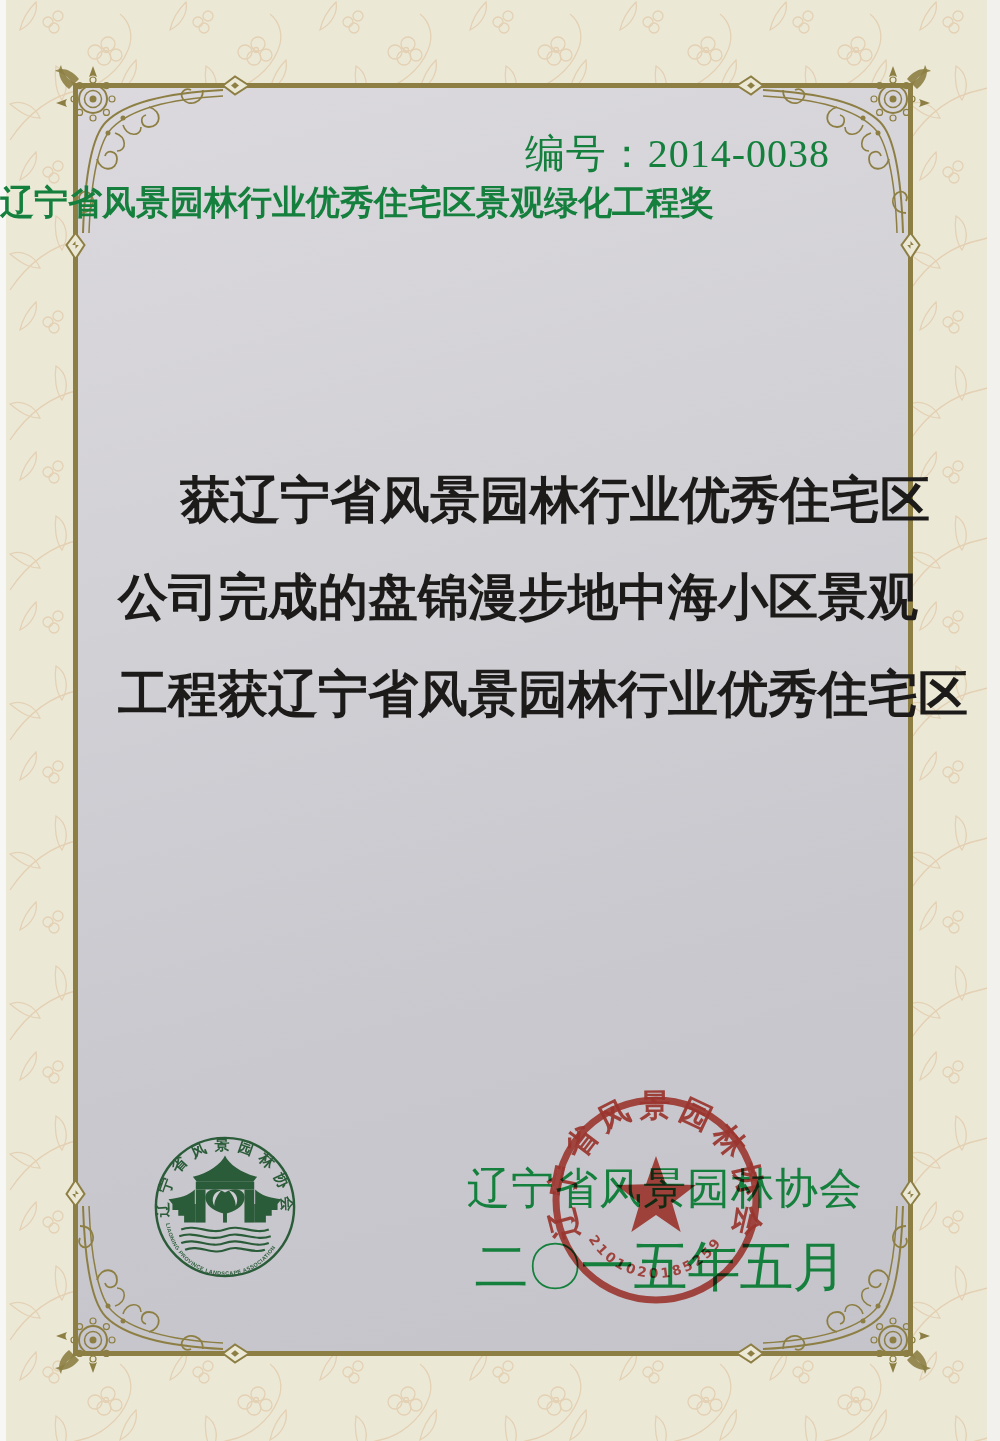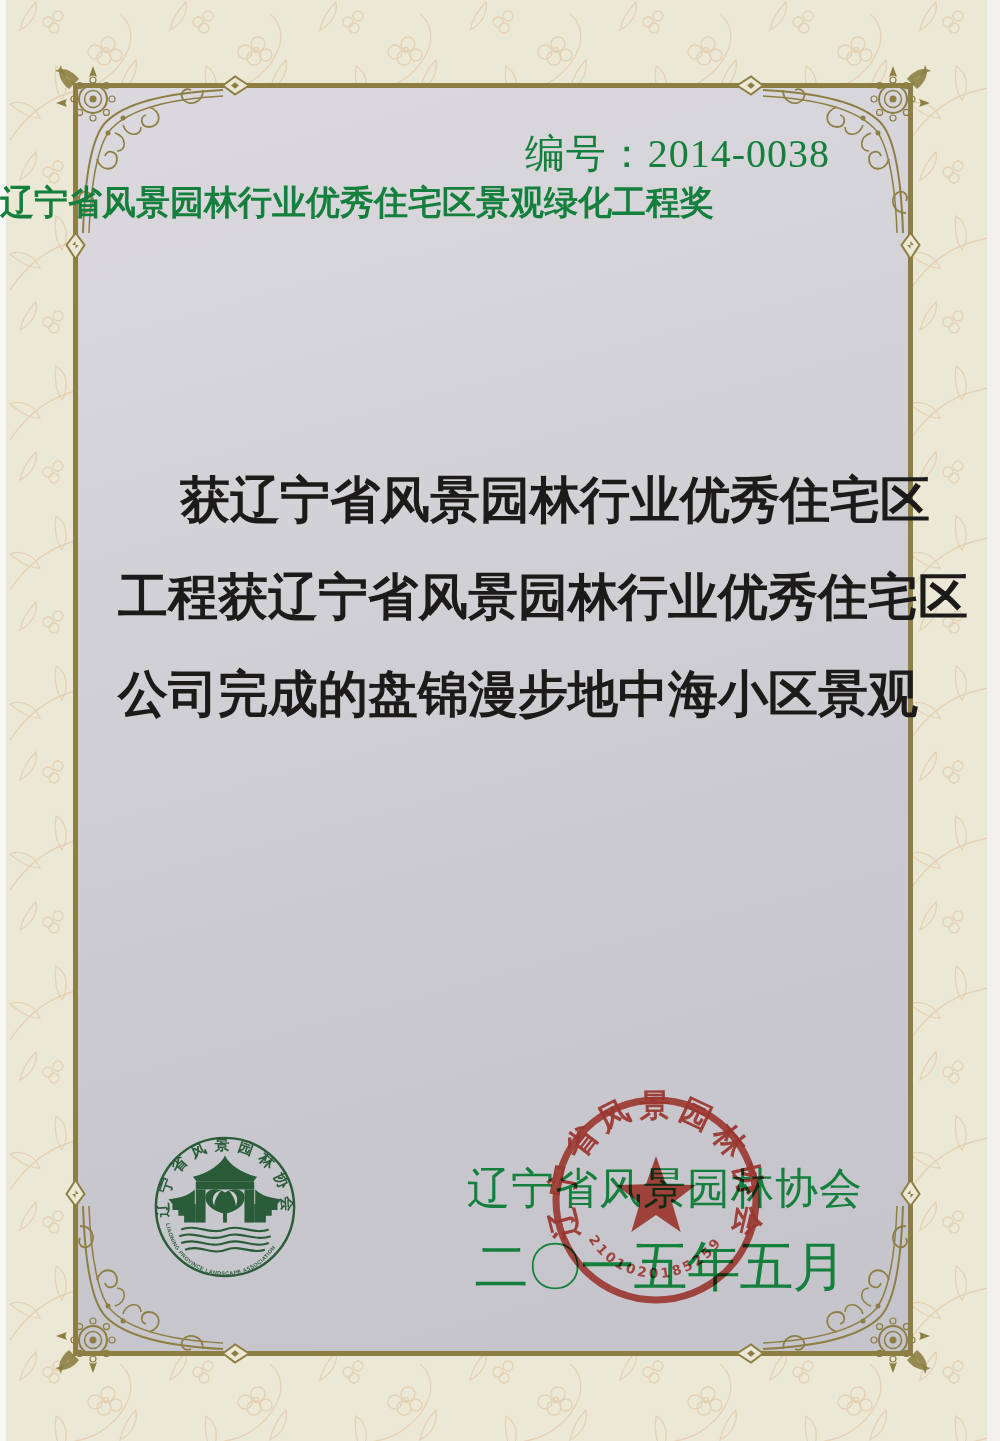--- a/index.html
+++ b/index.html
@@ -133,22 +133,22 @@
   <div class="txt number-line">编号：2014-0038</div>
   <div class="txt award-title">辽宁省风景园林行业优秀住宅区景观绿化工程奖</div>
 
   <div class="cert-title">
     <span>证</span>
     <span>书</span>
   </div>
 
   <div class="body-block">
       <div class="body-line indent"><span class="bold">获辽宁省风景园林行业优秀住宅区</span></div>
+      <div class="body-line"><span class="bold">公司</span><span>完成的</span><span class="bold">盘锦漫步地中海小区景观</span></div>
       <div class="body-line"><span class="bold">工程</span><span>获辽宁省风景园林行业优秀住宅区</span></div>
-      <div class="body-line"><span class="bold">公司</span><span>完成的</span><span class="bold">盘锦漫步地中海小区景观</span></div>
     </div>
 
   <div class="txt issuer-line">辽宁省风景园林协会</div>
   <div class="txt date-line">二〇一五年五月</div>
 
   <svg class="assoc-logo" viewBox="0 0 150 150" xmlns="http://www.w3.org/2000/svg">
     <circle cx="75" cy="75" r="71" fill="none" stroke="#2b5c39" stroke-width="2.5"></circle>
     <defs>
       <path id="logoTopArc" d="M16.9,85.2 A59,59 0 1 1 133.1,85.2"></path>
       <path id="logoBottomArc" d="M14.5,92 A61,61 0 0 0 135.5,92"></path>

